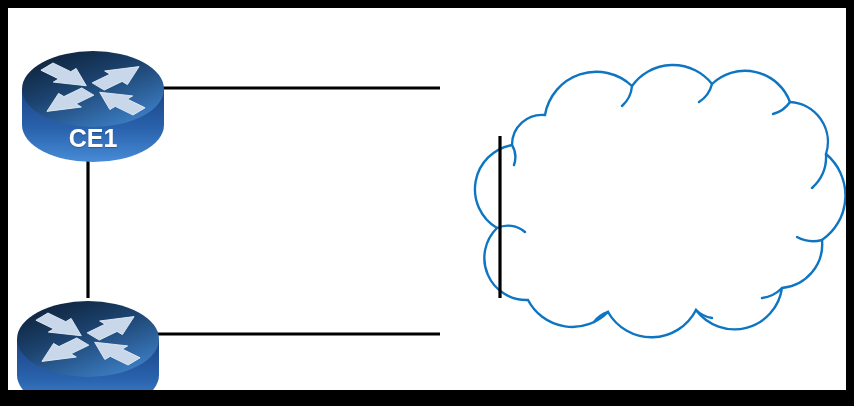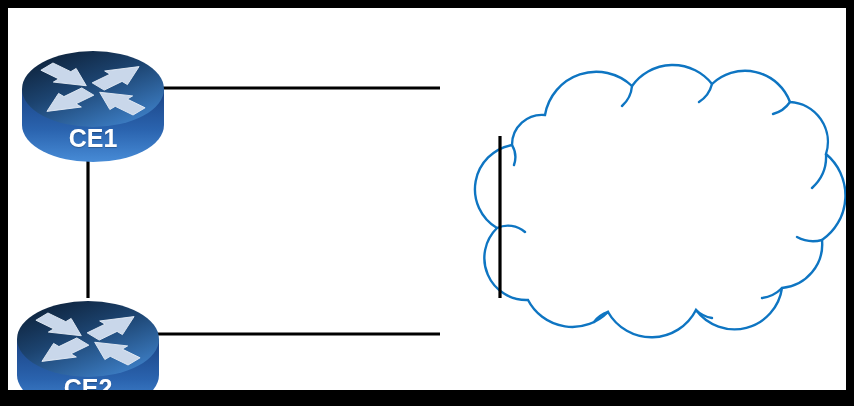--- a/index.html
+++ b/index.html
@@ -100,17 +100,16 @@
     <svg class="router-icon" viewBox="0 0 146 113" aria-hidden="true">
       <path class="rbody" d="M2 39 L2 75 A71 37 0 0 0 144 75 L144 39 Z"></path>
       <ellipse class="rtop" cx="73" cy="39" rx="71" ry="38"></ellipse>
       <g transform="translate(73,39) scale(1,0.54)">
         <path class="arr" transform="rotate(-42)" d="M7 -9 L31 -9 L31 -17 L62 0 L31 17 L31 9 L7 9 Z"></path>
         <path class="arr" transform="rotate(138)" d="M7 -9 L31 -9 L31 -17 L62 0 L31 17 L31 9 L7 9 Z"></path>
         <path class="arr" transform="rotate(-138)" d="M62 -9 L38 -9 L38 -17 L9 0 L38 17 L38 9 L62 9 Z"></path>
         <path class="arr" transform="rotate(42)" d="M62 -9 L38 -9 L38 -17 L9 0 L38 17 L38 9 L62 9 Z"></path>
       </g>
     </svg>
-    <span class="router-label">CE2</span>
   </div>
       </div>
   </div>
 </div>
 
 </body></html>

